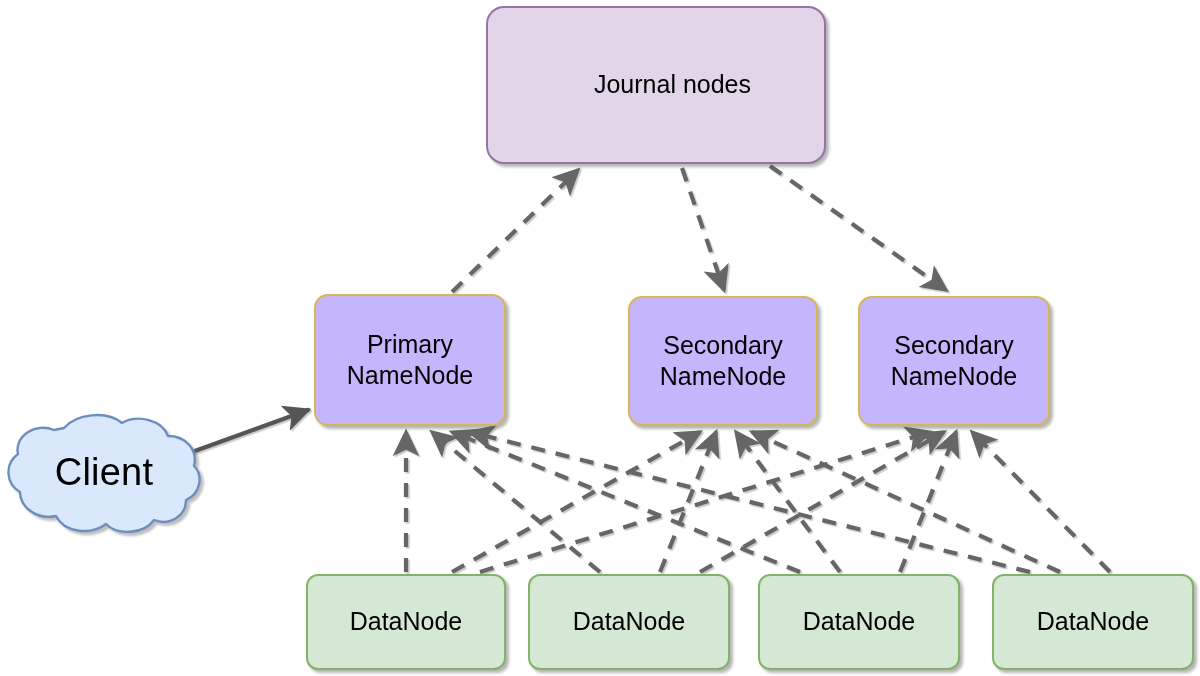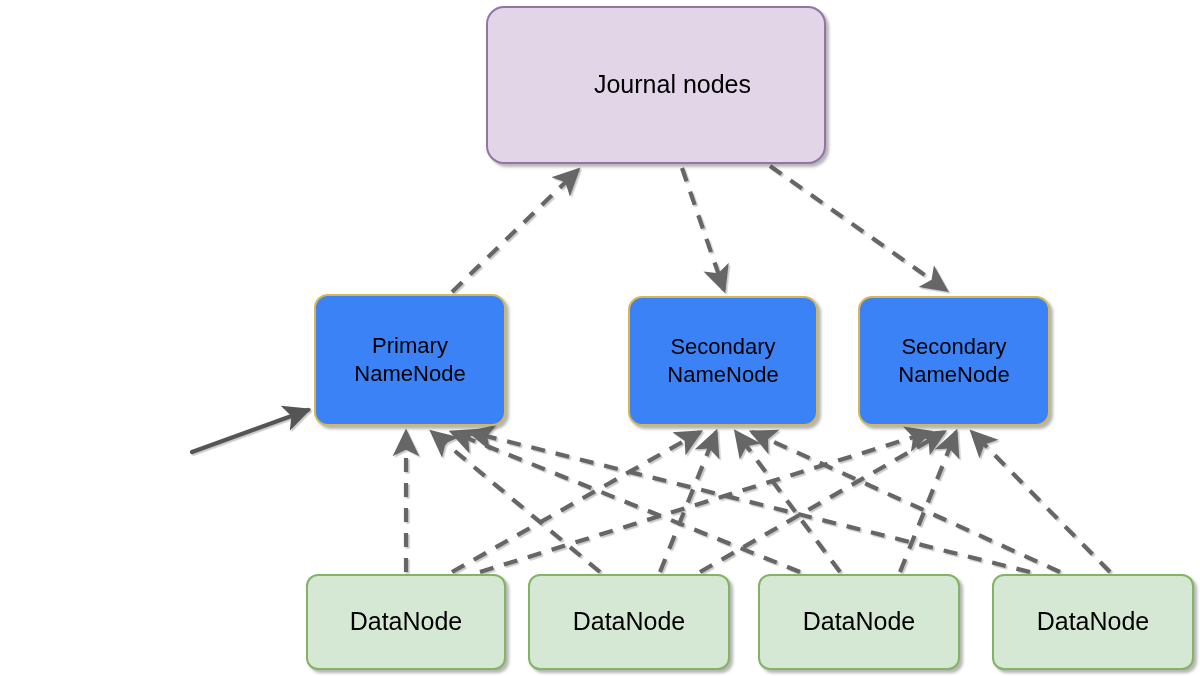--- a/index.html
+++ b/index.html
@@ -43,23 +43,23 @@
     z-index: 5;
   }
   .node-journal {
     background: #e1d5e7;
     border-color: #9673a6;
     font-size: 25px;
     border-radius: 18px;
     padding-left: 33px;
   }
   .node-namenode {
-    background: #3b82f6;
+    background: #c4b5fd;
     border-color: #d6b656;
-    font-size: 22px;
+    font-size: 25px;
   }
   .node-datanode {
     background: #d5e8d4;
     border-color: #82b366;
     font-size: 25px;
     border-radius: 12px;
     text-align: center;
   }
   .cloud-node {
     position: absolute;
@@ -136,14 +136,36 @@
 NameNode</div>
 
   <div class="node node-datanode" style="left:306px; top:574px; width:200px; height:96px;">DataNode</div>
 
   <div class="node node-datanode" style="left:528px; top:574px; width:202px; height:96px;">DataNode</div>
 
   <div class="node node-datanode" style="left:758px; top:574px; width:202px; height:96px;">DataNode</div>
 
   <div class="node node-datanode" style="left:992px; top:574px; width:202px; height:96px;">DataNode</div>
 
+  <div class="cloud-node" style="left:2px; top:406px; width:204px; height:132px;">
+    <svg width="204" height="132" viewBox="0 0 204 132" xmlns="http://www.w3.org/2000/svg">
+      <defs>
+        <filter id="cloud-shadow" x="-25%" y="-25%" width="160%" height="160%">
+          <feDropShadow dx="3" dy="3" stdDeviation="1.3" flood-color="#808080" flood-opacity="0.5"></feDropShadow>
+        </filter>
+      </defs>
+      <path filter="url(#cloud-shadow)" d="M 62 22
+               C 74 8, 104 4, 120 17
+               C 136 8, 160 14, 166 30
+               C 184 30, 196 44, 192 60
+               C 202 70, 198 88, 184 94
+               C 184 110, 168 120, 152 114
+               C 142 128, 116 130, 104 118
+               C 88 130, 62 126, 54 110
+               C 36 114, 18 102, 18 86
+               C 4 78, 2 58, 16 48
+               C 12 30, 34 16, 52 24
+               Z" fill="#dae8fc" stroke="#6c8ebf" stroke-width="2.4" stroke-linejoin="round"></path>
+    </svg>
+    <span class="cloud-label">Client</span>
+  </div>
 
 </div>
 
 </body></html>

